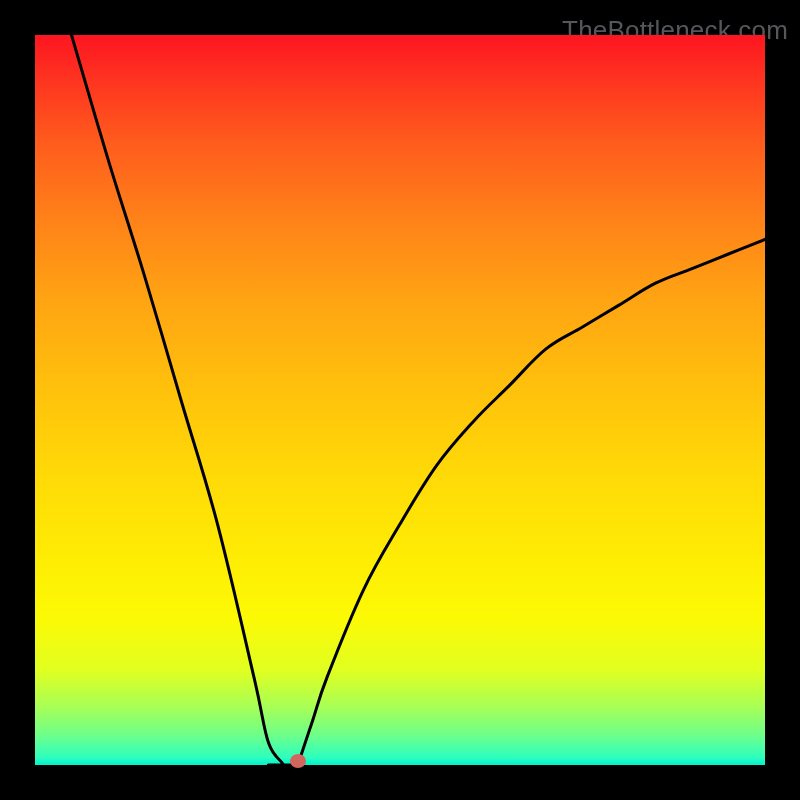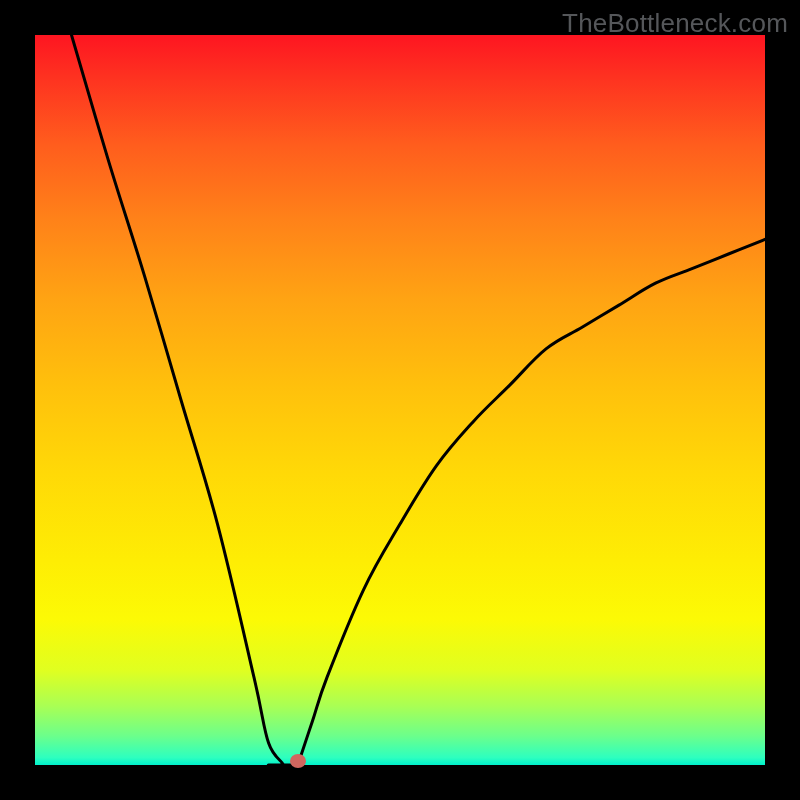--- a/index.html
+++ b/index.html
@@ -5,21 +5,21 @@
   * { margin: 0; padding: 0; box-sizing: border-box; }
   html, body { width: 800px; height: 800px; overflow: hidden; background: #000; }
   .frame {
     position: relative;
     width: 800px;
     height: 800px;
     background: #000;
   }
   .watermark {
     position: absolute;
-    top: 8px;
+    top: 15px;
     right: 12px;
     font-family: Arial, Helvetica, sans-serif;
     font-size: 26px;
     color: #55575a;
     font-weight: 500;
     letter-spacing: 0.2px;
     user-select: none;
   }
   .plot {
     position: absolute;

